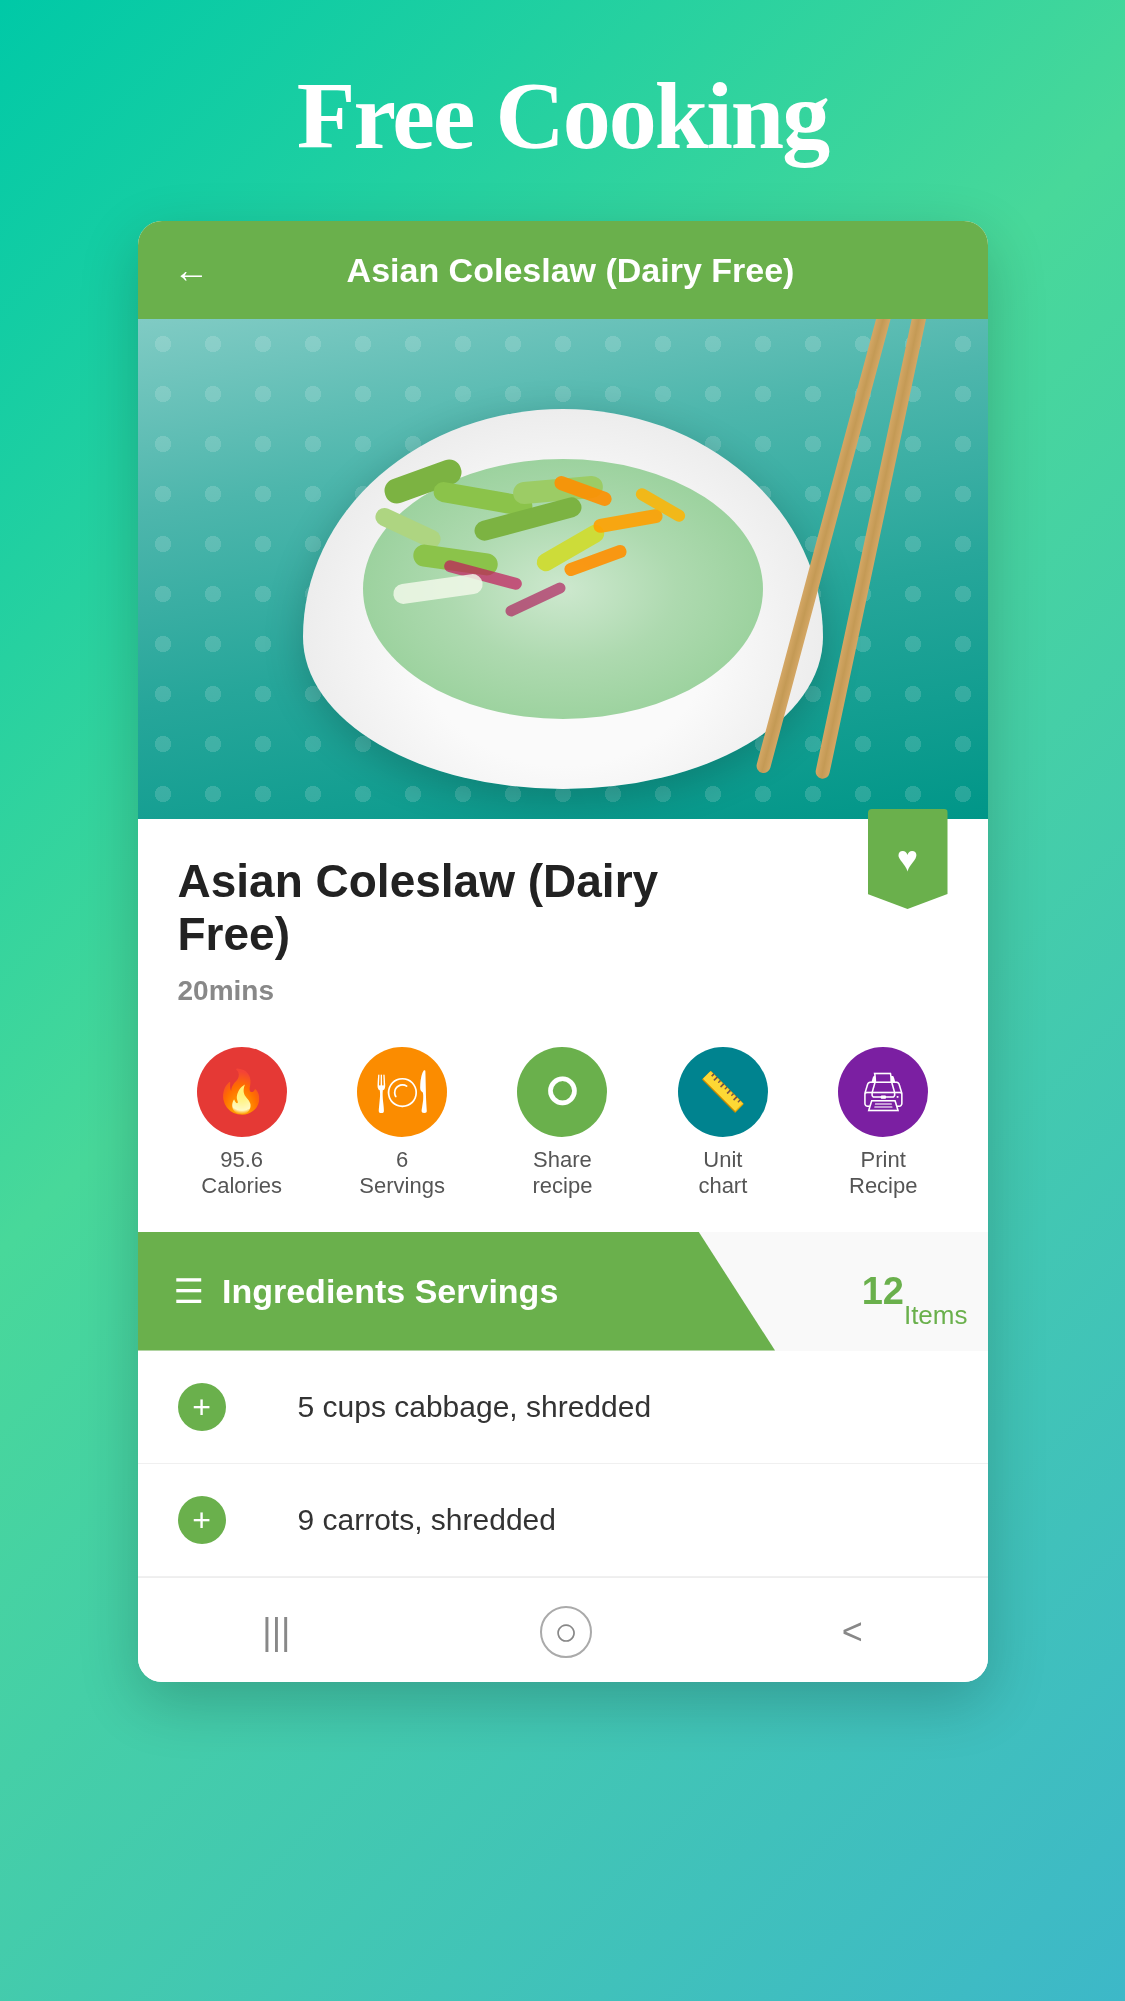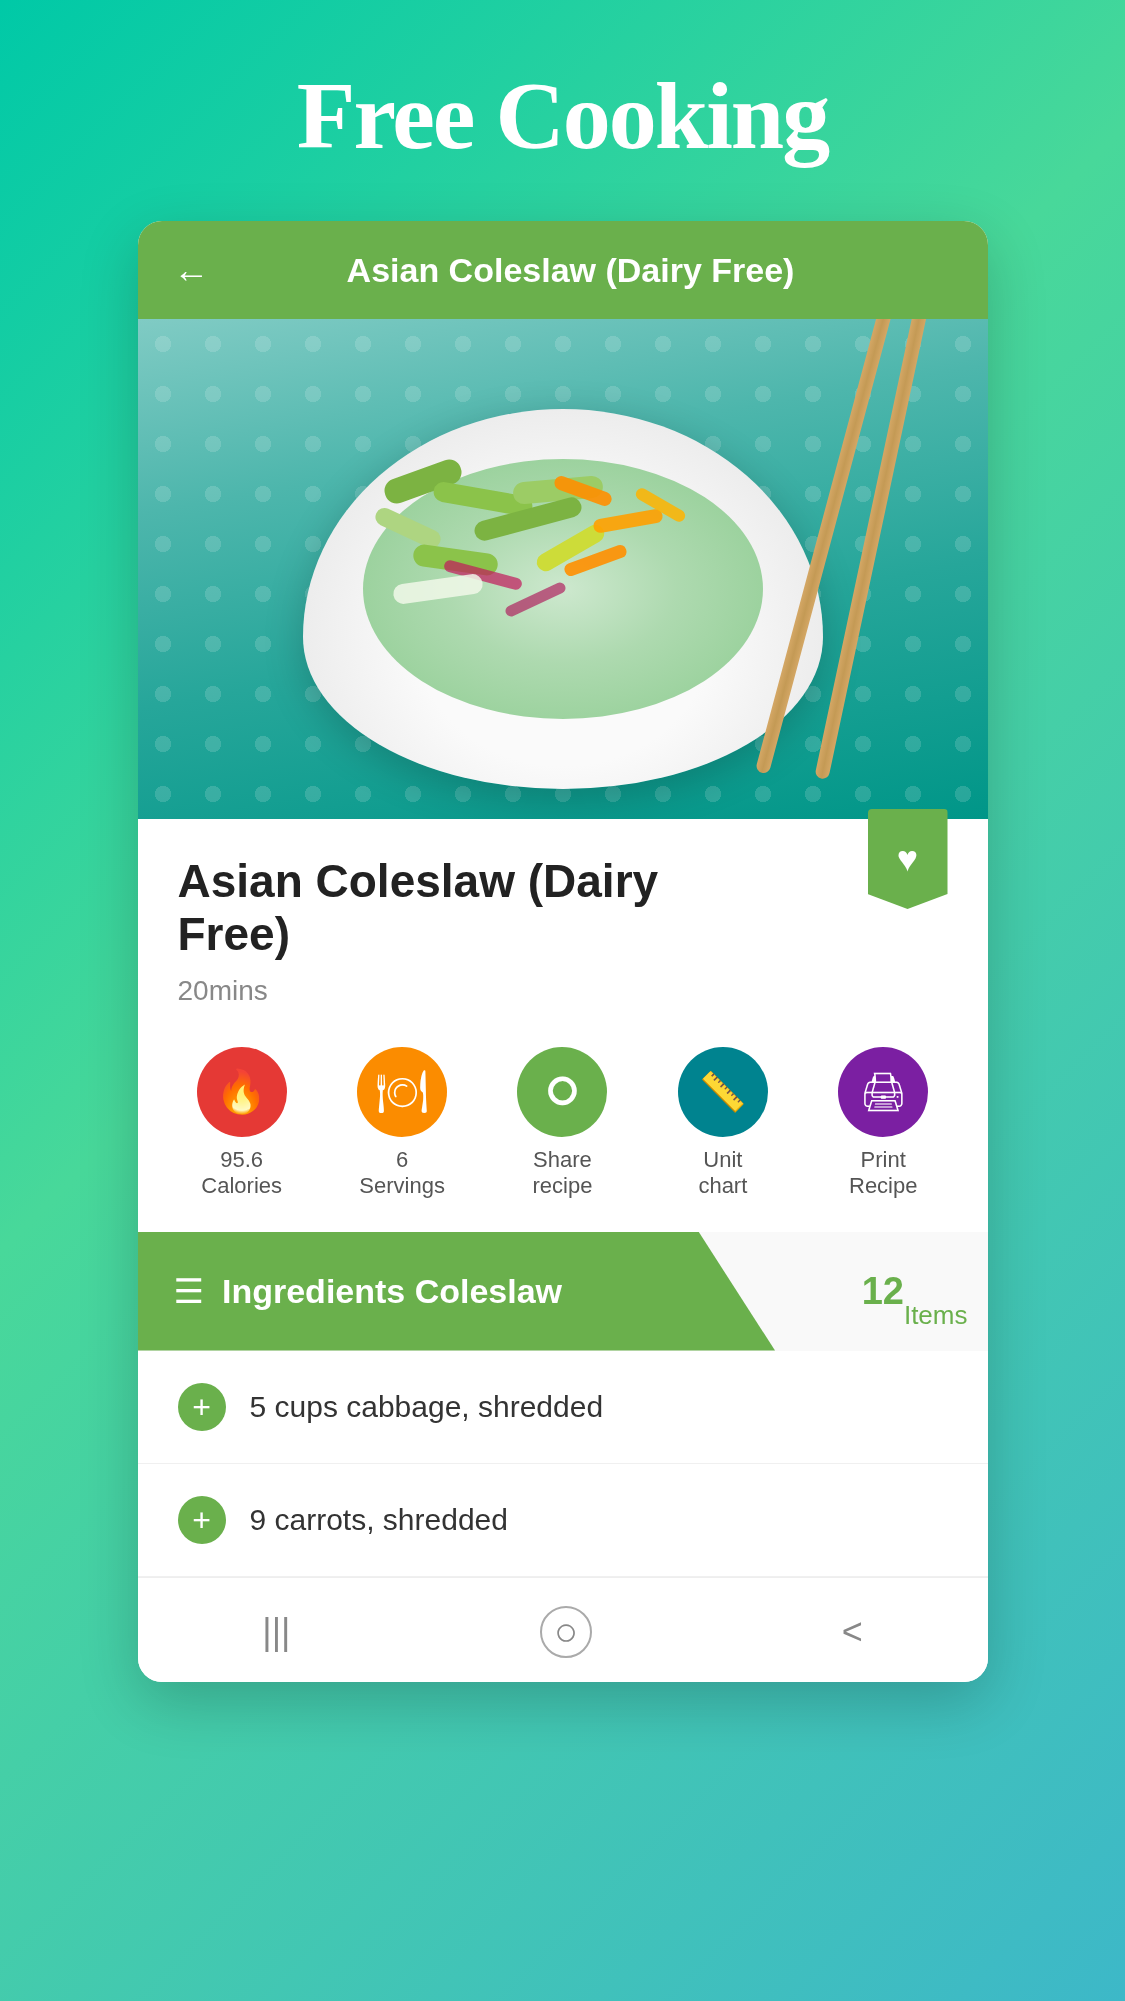--- a/index.html
+++ b/index.html
@@ -143,20 +143,21 @@
 
     .heart-icon-white {
       color: white;
       font-size: 36px;
     }
 
     .recipe-time {
       font-size: 28px;
       color: #888;
       margin-top: 14px;
+      font-weight: bold;
     }
 
     .action-buttons {
       display: flex;
       justify-content: space-around;
       align-items: center;
       padding: 16px 24px 32px;
     }
 
     .action-btn {
@@ -258,20 +259,21 @@
       font-size: 32px;
       font-weight: 300;
       flex-shrink: 0;
       cursor: pointer;
       line-height: 1;
     }
 
     .ingredient-text {
       font-size: 30px;
       color: #333;
+      margin-left: 48px;
     }
 
     .bottom-nav {
       background: white;
       border-top: 1px solid #eee;
       display: flex;
       justify-content: space-around;
       align-items: center;
       padding: 28px 0 24px;
     }
@@ -377,21 +379,21 @@
       </div>
       <span class="action-label">Print<br>Recipe</span>
     </div>
 
   </div>
 
   <div class="ingredients-section" style="padding: 0 0 0 0; background:#f9f9f9;">
     <div style="display:flex;align-items:stretch;width:100%;">
       <div class="ingredients-header-bg" style="flex:0 0 auto;width:75%;padding: 28px 50px 28px 36px;">
         <span class="list-icon" style="font-size:34px;color:white;margin-right:18px;">☰</span>
-        <span class="ingredients-title">Ingredients Coleslaw</span>
+        <span class="ingredients-title">Ingredients Servings</span>
       </div>
       <div class="items-count" style="display:flex;flex-direction:row;align-items:center;justify-content:center;padding:20px 20px 20px 10px;">
         <span class="items-count-number">12</span>
         <span class="items-count-label">Items</span>
       </div>
     </div>
   </div>
 
   <div class="ingredient-item">
     <div class="add-btn">+</div>

